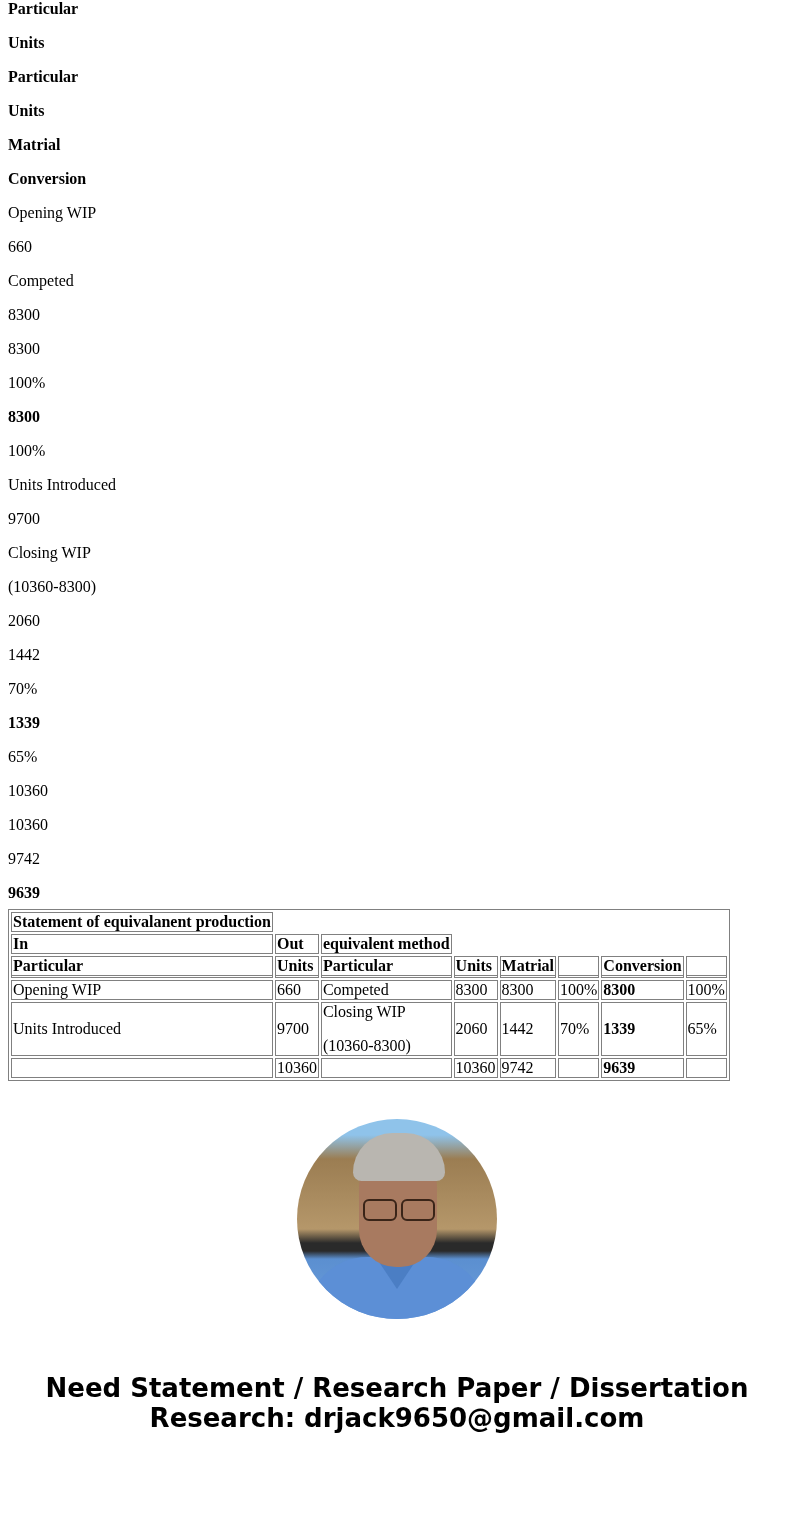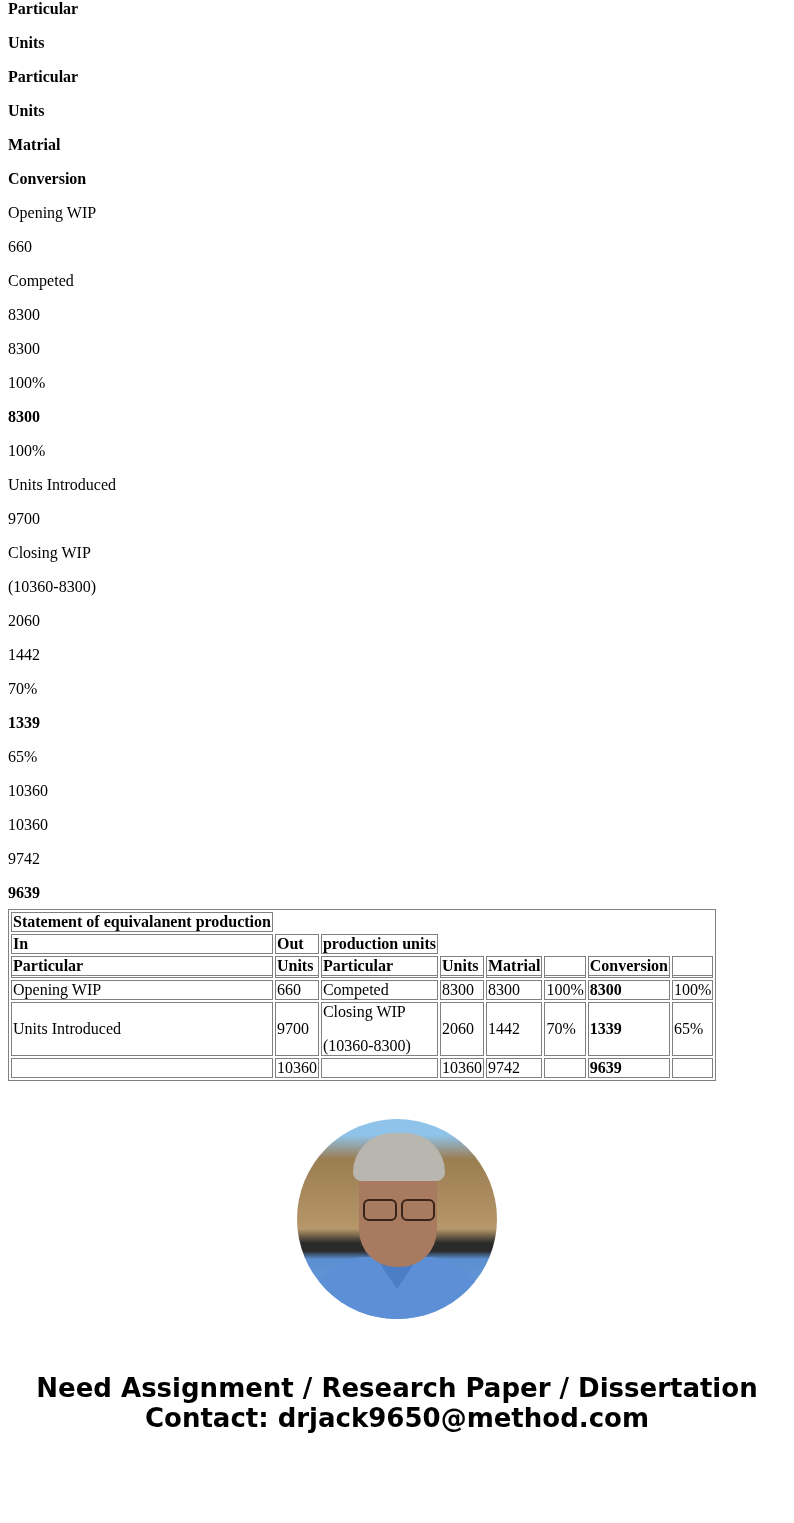--- a/index.html
+++ b/index.html
@@ -125,21 +125,21 @@
 <div class="wrap">
   <table class="stmt">
     <tbody>
         <tr>
       <td class="b">Statement of equivalanent production</td>
       <td class="empty" colspan="8"></td>
     </tr>
     <tr>
       <td class="b">In</td>
       <td class="b">Out</td>
-      <td class="b">production units</td>
+      <td class="b">equivalent method</td>
       <td class="empty" colspan="6"></td>
     </tr>
     <tr class="hdr">
       <td class="b">Particular</td>
       <td class="b">Units</td>
       <td class="b">Particular</td>
       <td class="b">Units</td>
       <td class="b">Matrial</td>
       <td class="b"></td>
       <td class="b">Conversion</td>
@@ -190,15 +190,15 @@
     <div class="face"></div>
     <div class="hair"></div>
     <div class="glasses">
       <span style="left:2px;"></span>
       <span style="left:40px;"></span>
     </div>
   </div>
 </div>
 
 <div class="cta">
-  <span>Need Assignment / Research Paper / Dissertation</span>
-  <span>Contact: drjack9650@method.com</span>
+  <span>Need Statement / Research Paper / Dissertation</span>
+  <span>Research: drjack9650@gmail.com</span>
 </div>
 
 </body></html>

